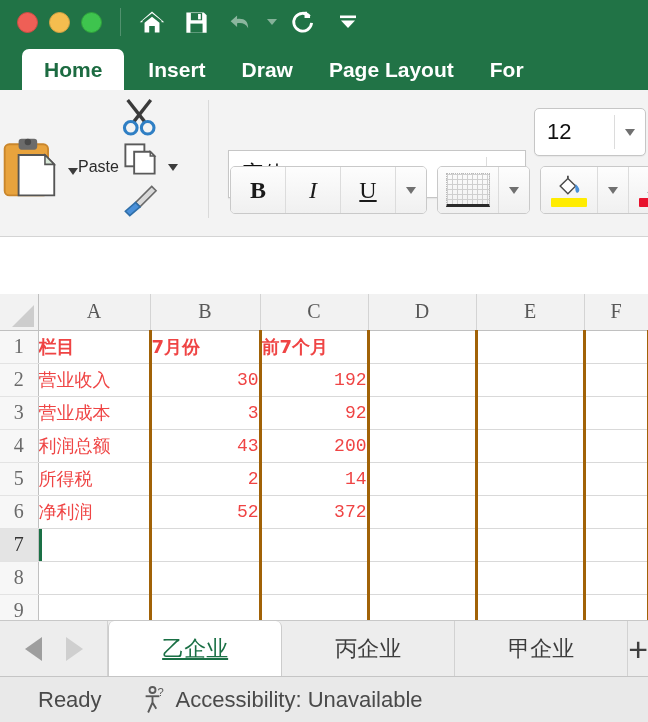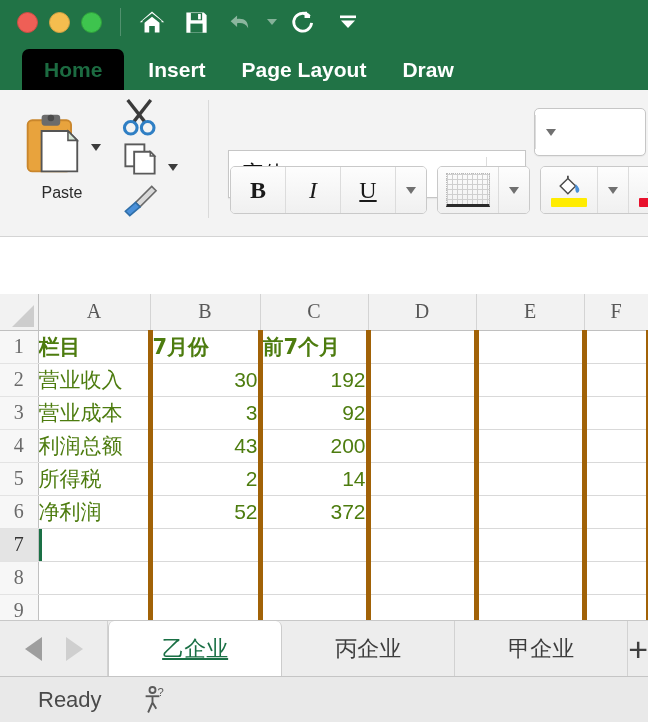--- a/index.html
+++ b/index.html
@@ -58,40 +58,40 @@
   .rtab {
     height: 40px;
     padding: 0 18px;
     display: flex; align-items: center;
     color: #ffffff;
     font-size: 21px;
     font-weight: bold;
     white-space: nowrap;
   }
   .rtab.active {
-    background: #000000;
+    background: #ffffff;
     color: #1c6b41;
     border-radius: 7px 7px 0 0;
     margin-left: 22px;
     margin-right: 6px;
     padding: 0 22px;
     height: 41px;
   }
 
   
   .ribbon {
     position: absolute; top: 90px; left: 0;
     width: 648px; height: 146px;
     background: #f3f3f3;
     border-bottom: 1px solid #d4d4d4;
   }
   .grp-paste {
-    position: absolute; left: 0; top: 12px;
+    position: absolute; left: 0; top: 4px;
     width: 124px; height: 140px;
-    display: flex; flex-direction: column;
+    display: flex; flex-direction: row;
     align-items: center;
   }
   .paste-icon-wrap {
     margin-top: 10px;
     display: flex; align-items: flex-start;
   }
   .paste-label {
     font-size: 16px; color: #2b2b2b; margin-top: 6px;
   }
   .caret-dark {
@@ -300,32 +300,32 @@
     font-size: 20px;
     color: #6a6a6a;
     text-align: center;
   }
   td.rowhead.active {
     background: #e4e4e4;
     color: #333;
   }
   td.cell {
     height: 33px;
-    border-right: 5px solid #a16207;
+    border-right: 3px solid #a16207;
     border-bottom: 1px solid #d9d9d9;
     font-family: "DejaVu Sans", "Liberation Serif", serif;
-    font-size: 21px;
-    color: #4d7c0f;
+    font-size: 18px;
+    color: #ef4444;
     padding: 0 6px;
     white-space: nowrap;
     overflow: hidden;
   }
   td.cell.num {
     text-align: right;
-    font-family: Liberation Sans, sans-serif;
+    font-family: Liberation Mono, monospace;
   }
   td.cell.hdr { font-weight: bold; }
   td.cell.cursor {
     box-shadow: inset 3px 0 0 0 #1a7045;
   }
 
   
   .tabbar {
     position: absolute; top: 620px; left: 0;
     width: 648px; height: 56px;
@@ -435,22 +435,23 @@
           <rect x="4" y="5.5" width="16" height="2.6" fill="#ffffff"></rect>
           <path d="M5 10.5 L19 10.5 L12 18 Z" fill="#ffffff"></path>
         </svg>
       </div>
     </div>
   </div>
 
   <div class="tabstrip">
     <div class="rtab active">Home</div>
     <div class="rtab">Insert</div>
+    <div class="rtab">Draw</div>
     <div class="rtab">Page Layout</div>
-    <div class="rtab">Draw</div>
+    <div class="rtab">For</div>
   </div>
 
   <div class="ribbon">
 
     <div class="grp-paste">
       <div class="paste-icon-wrap">
         <svg width="62" height="66" viewBox="0 0 40 42">
           <rect x="3" y="5" width="28" height="33" rx="3" fill="#e8a33d" stroke="#c9862c" stroke-width="1.2"></rect>
           <rect x="12" y="1.5" width="12" height="7" rx="2" fill="#6b6b6b"></rect>
           <circle cx="18" cy="3.6" r="2.1" fill="#4a4a4a"></circle>
@@ -491,20 +492,21 @@
 
     <div class="fontbox">
       <div class="fontname">宋体</div>
       <div class="fb-divider"></div>
       <div class="fb-caret">
           <div class="caret-gray"></div>
         </div>
     </div>
 
     <div class="sizebox">
+      <div class="sizeval">12</div>
       <div class="fb-divider"></div>
       <div class="fb-caret" style="width:30px;">
           <div class="caret-gray sm"></div>
         </div>
     </div>
 
     <div class="fmtrow">
       <div class="btngroup">
         <div class="fbtn b">B</div>
         <div class="fbtn i">I</div>
@@ -666,16 +668,17 @@
 
   <div class="statusbar">
     <div class="status-ready">Ready</div>
     <div class="a11y">
       <svg width="26" height="30" viewBox="0 0 20 24">
         <circle cx="8" cy="4" r="2.4" fill="none" stroke="#5a5a5a" stroke-width="1.5"></circle>
         <path d="M2.5 9 L13.5 9" stroke="#5a5a5a" stroke-width="1.5"></path>
         <path d="M8 9 L8 14 M8 14 L4.5 22 M8 14 L11 19" stroke="#5a5a5a" stroke-width="1.5" fill="none"></path>
         <text x="12" y="9" font-size="9" fill="#5a5a5a" font-family="Liberation Sans, sans-serif">?</text>
       </svg>
+      <span>Accessibility: Unavailable</span>
     </div>
   </div>
 
 </div>
 
 </body></html>

